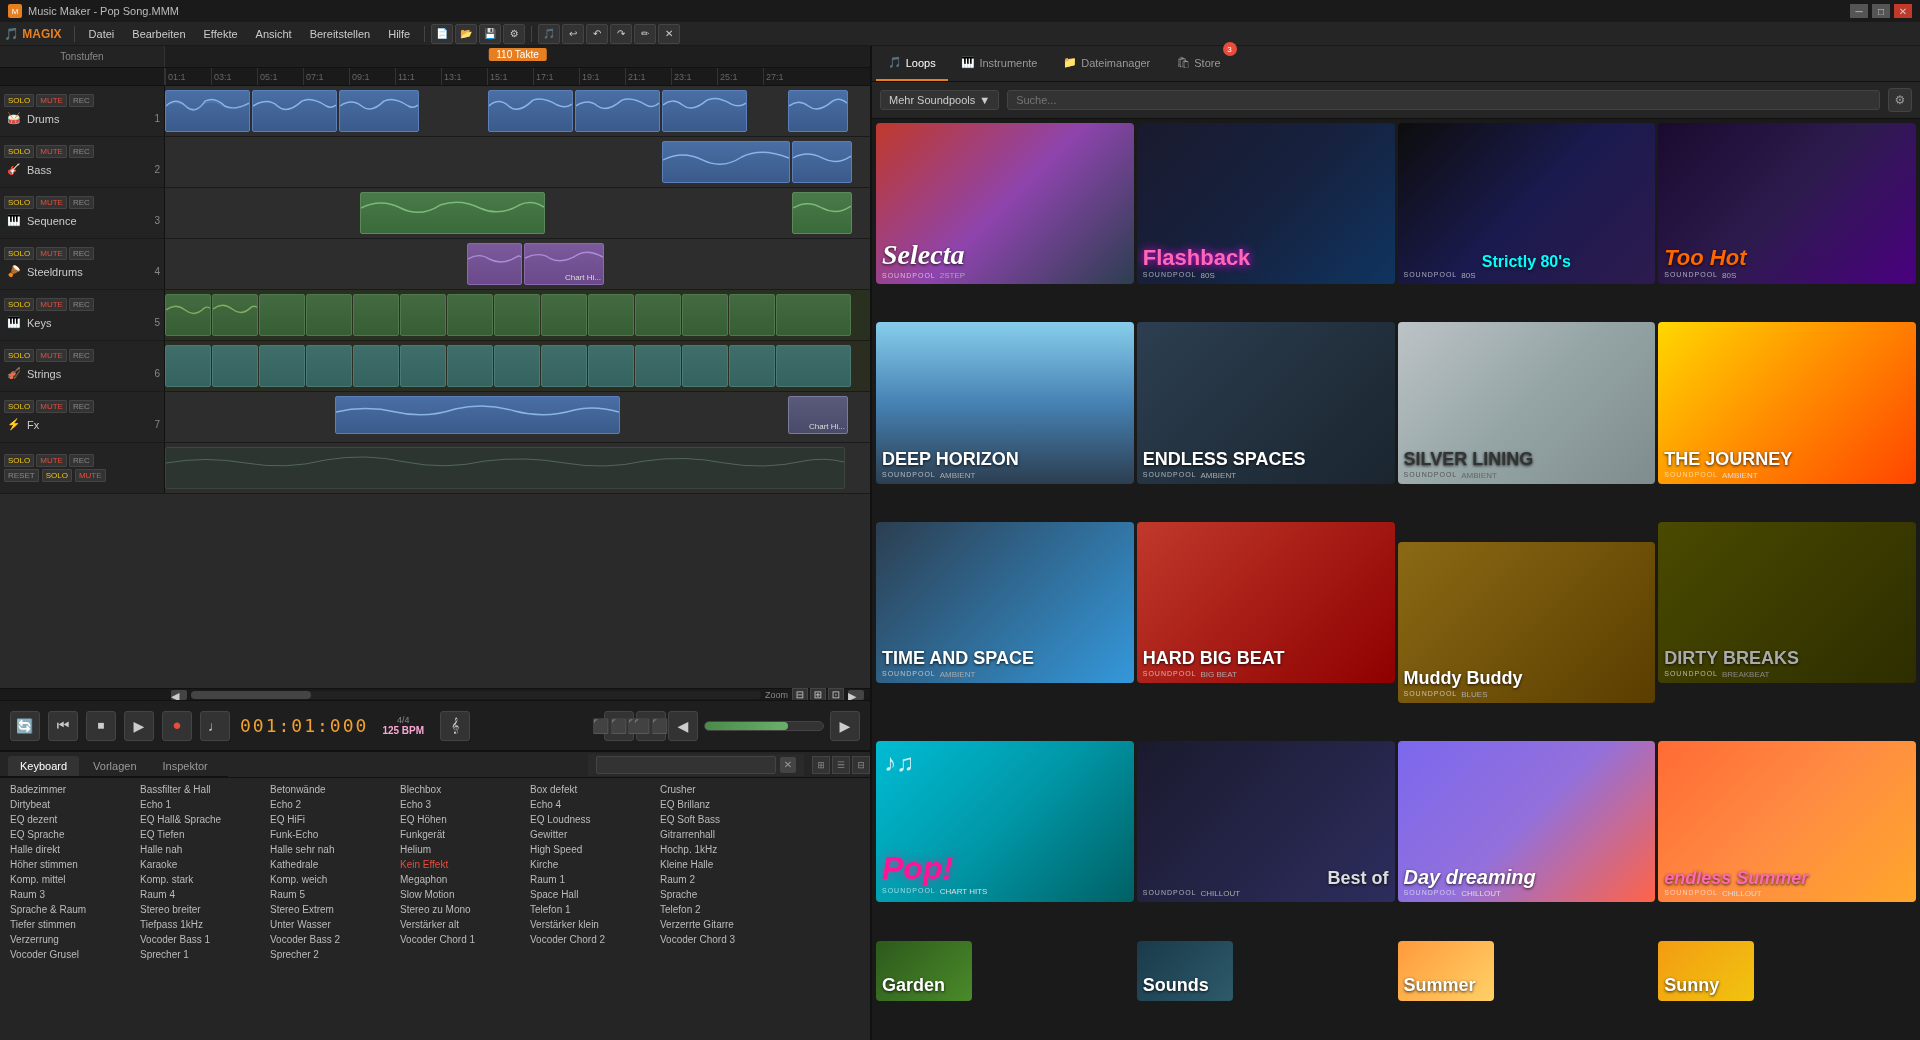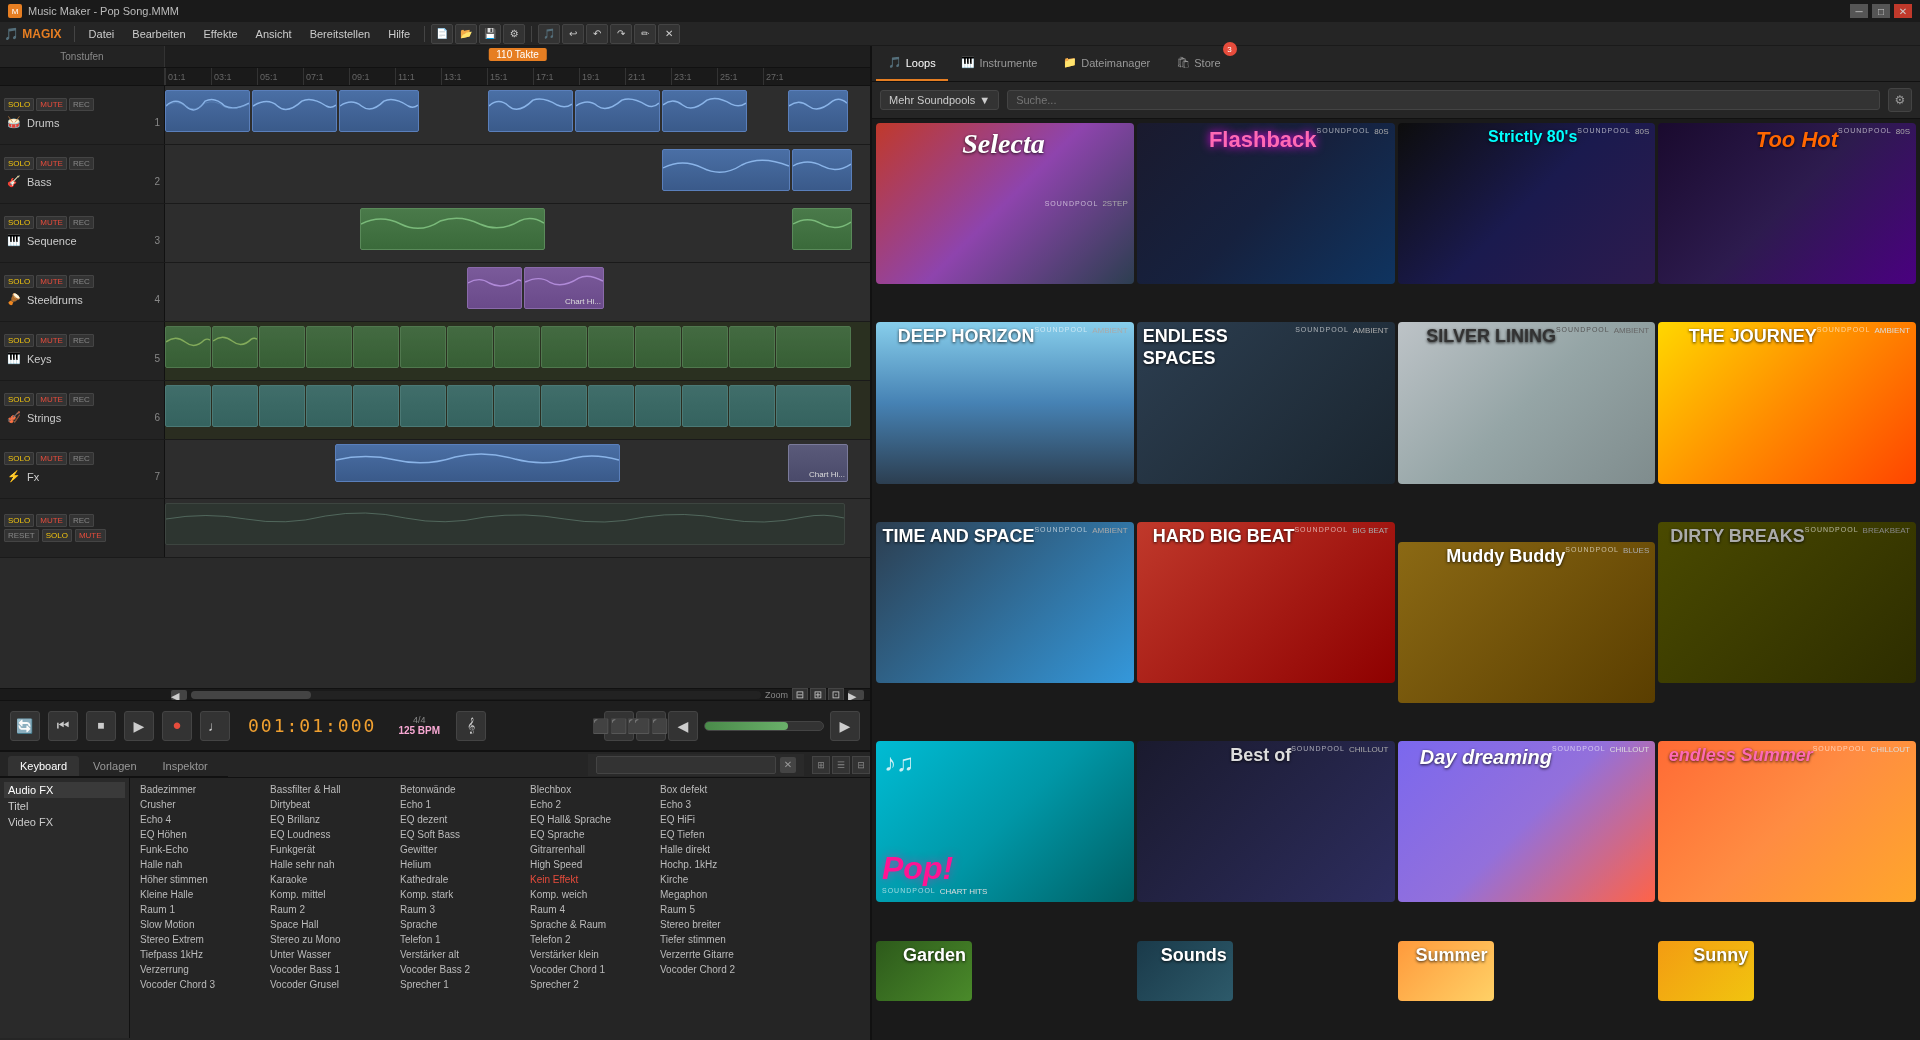--- a/index.html
+++ b/index.html
@@ -25,42 +25,42 @@
     
     #tracks-panel { width: 870px; display: flex; flex-direction: column; background: #2a2a2a; }
 
     
     #timeline-header { height: 22px; background: #1e1e1e; border-bottom: 1px solid #111; display: flex; align-items: center; position: relative; }
     #takt-display { position: absolute; top: 2px; left: 50%; transform: translateX(-50%); background: #e67e22; color: white; font-size: 10px; padding: 1px 8px; border-radius: 2px; }
 
     
     #tracks-area { flex: 1; overflow: hidden; }
 
-    .track { display: flex; height: 59px; border-bottom: 1px solid #1a1a1a; }
+    .track { display: flex; height: 51px; border-bottom: 1px solid #1a1a1a; }
     .track-label { width: 165px; background: #232323; border-right: 1px solid #111; display: flex; flex-direction: column; justify-content: center; padding: 2px 4px; flex-shrink: 0; }
     .track-controls { display: flex; gap: 2px; margin-bottom: 2px; }
     .track-btn { font-size: 8px; padding: 1px 3px; background: #333; border: 1px solid #444; color: #888; cursor: pointer; border-radius: 1px; }
     .track-btn.solo { color: #f1c40f; }
     .track-btn.mute { color: #e74c3c; }
     .track-num { color: #888; font-size: 10px; margin-left: auto; }
     .track-icon { width: 20px; height: 20px; display: flex; align-items: center; justify-content: center; }
     .track-content { flex: 1; background: #2d2d2d; position: relative; overflow: hidden; }
     .track-block { position: absolute; height: 42px; top: 4px; border-radius: 2px; overflow: hidden; }
 
     
     .block-blue { background: linear-gradient(180deg, #4a6fa5 0%, #3a5a8a 100%); border: 1px solid #5a7fbb; }
     .block-green { background: linear-gradient(180deg, #4a7a4a 0%, #3a6a3a 100%); border: 1px solid #5a8a5a; }
     .block-purple { background: linear-gradient(180deg, #7a5a9a 0%, #6a4a8a 100%); border: 1px solid #8a6aaa; }
     .block-teal { background: linear-gradient(180deg, #4a8a8a 0%, #3a7a7a 100%); border: 1px solid #5a9a9a; }
 
     
     #transport { height: 50px; background: #1e1e1e; border-top: 1px solid #111; display: flex; align-items: center; padding: 0 10px; gap: 8px; }
     .transport-btn { width: 30px; height: 30px; background: #333; border: 1px solid #444; border-radius: 3px; display: flex; align-items: center; justify-content: center; cursor: pointer; color: #ccc; font-size: 14px; }
     .transport-btn.record { color: #e74c3c; }
-    #time-display { font-size: 18px; color: #f0a030; font-family: monospace; letter-spacing: 2px; margin: 0 10px; }
+    #time-display { font-size: 18px; color: #f0a030; font-family: monospace; letter-spacing: 2px; margin: 0 2px; }
     #bpm-display { font-size: 11px; color: #aaa; display: flex; flex-direction: column; align-items: center; margin-left: 4px; }
     #bpm-display .bpm-val { font-size: 10px; color: #f9a8d4; font-weight: bold; }
 
     
     #bottom-panel { height: 290px; background: #252525; border-top: 2px solid #111; }
     #bottom-tabs { display: flex; padding: 4px 8px 0; gap: 2px; border-bottom: 1px solid #111; }
     .bottom-tab { padding: 4px 12px; font-size: 11px; color: #999; cursor: pointer; border-radius: 3px 3px 0 0; }
     .bottom-tab.active { background: #333; color: #fff; }
     #bottom-content { display: flex; height: calc(100% - 28px); }
     #fx-tree { width: 130px; background: #2a2a2a; border-right: 1px solid #111; padding: 4px; }
@@ -76,21 +76,21 @@
     #right-tabs { display: flex; background: #252525; border-bottom: 1px solid #111; padding: 0 4px; height: 36px; align-items: center; gap: 2px; }
     .right-tab { display: flex; align-items: center; gap: 4px; padding: 4px 12px; font-size: 11px; color: #999; cursor: pointer; height: 100%; border-bottom: 2px solid transparent; }
     .right-tab.active { color: #fff; border-bottom-color: #e67e22; }
     #soundpool-toolbar { display: flex; align-items: center; padding: 6px 8px; gap: 8px; background: #252525; border-bottom: 1px solid #111; }
     .soundpool-dropdown { display: flex; align-items: center; gap: 4px; background: #333; border: 1px solid #444; padding: 3px 8px; border-radius: 3px; cursor: pointer; font-size: 11px; color: #ccc; }
     .soundpool-search { flex: 1; background: #333; border: 1px solid #444; color: #ccc; padding: 3px 8px; font-size: 11px; border-radius: 3px; }
     .soundpool-gear { width: 24px; height: 24px; background: #333; border: 1px solid #444; border-radius: 3px; display: flex; align-items: center; justify-content: center; cursor: pointer; color: #999; font-size: 12px; }
 
     #soundpool-grid { flex: 1; overflow-y: auto; display: grid; grid-template-columns: repeat(4, 1fr); gap: 3px; padding: 4px; background: #1a1a1a; }
     .soundpool-card { position: relative; aspect-ratio: 1.6; border-radius: 4px; overflow: hidden; cursor: pointer; }
-    .card-overlay { position: absolute; inset: 0; display: flex; justify-content: flex-end; padding: 4px 6px; }
+    .card-overlay { position: absolute; inset: 0; display: flex; flex-direction: column; justify-content: flex-end; padding: 4px 6px; }
     .card-title { font-size: 13px; font-weight: bold; color: white; text-shadow: 0 1px 3px rgba(0,0,0,0.8); line-height: 1.2; }
     .soundpool-label { font-size: 7px; color: rgba(255,255,255,0.6); letter-spacing: 1px; text-transform: uppercase; }
 
     
     .card-selecta { background: linear-gradient(135deg, #c0392b 0%, #8e44ad 50%, #2c3e50 100%); }
     .card-flashback { background: linear-gradient(135deg, #1a1a2e 0%, #16213e 50%, #0f3460 100%); }
     .card-strictly80s { background: linear-gradient(135deg, #0d0d0d 0%, #1a1a4e 50%, #2d1b4e 100%); }
     .card-toohot { background: linear-gradient(135deg, #1a0a2e 0%, #2d1b4e 50%, #4a0080 100%); }
     .card-deephorizon { background: linear-gradient(180deg, #87ceeb 0%, #4682b4 50%, #2c3e50 100%); }
     .card-endlessspaces { background: linear-gradient(135deg, #2c3e50 0%, #1a252f 100%); }
@@ -493,25 +493,20 @@
           <button class="search-clear">✕</button>
         </div>
         <div id="view-btns">
           <div class="view-btn">⊞</div>
           <div class="view-btn">☰</div>
           <div class="view-btn">⊟</div>
         </div>
       </div>
       <div id="bottom-content">
 
-        <div id="fx-tree">
-          <div class="fx-item selected">Audio FX</div>
-          <div class="fx-item">Titel</div>
-          <div class="fx-item">Video FX</div>
-        </div>
 
         <div id="fx-list">
           <div class="fx-entry">Badezimmer</div>
           <div class="fx-entry">Bassfilter &amp; Hall</div>
           <div class="fx-entry">Betonwände</div>
           <div class="fx-entry">Blechbox</div>
           <div class="fx-entry">Box defekt</div>
           <div class="fx-entry">Crusher</div>
           <div class="fx-entry">Dirtybeat</div>
           <div class="fx-entry">Echo 1</div>

